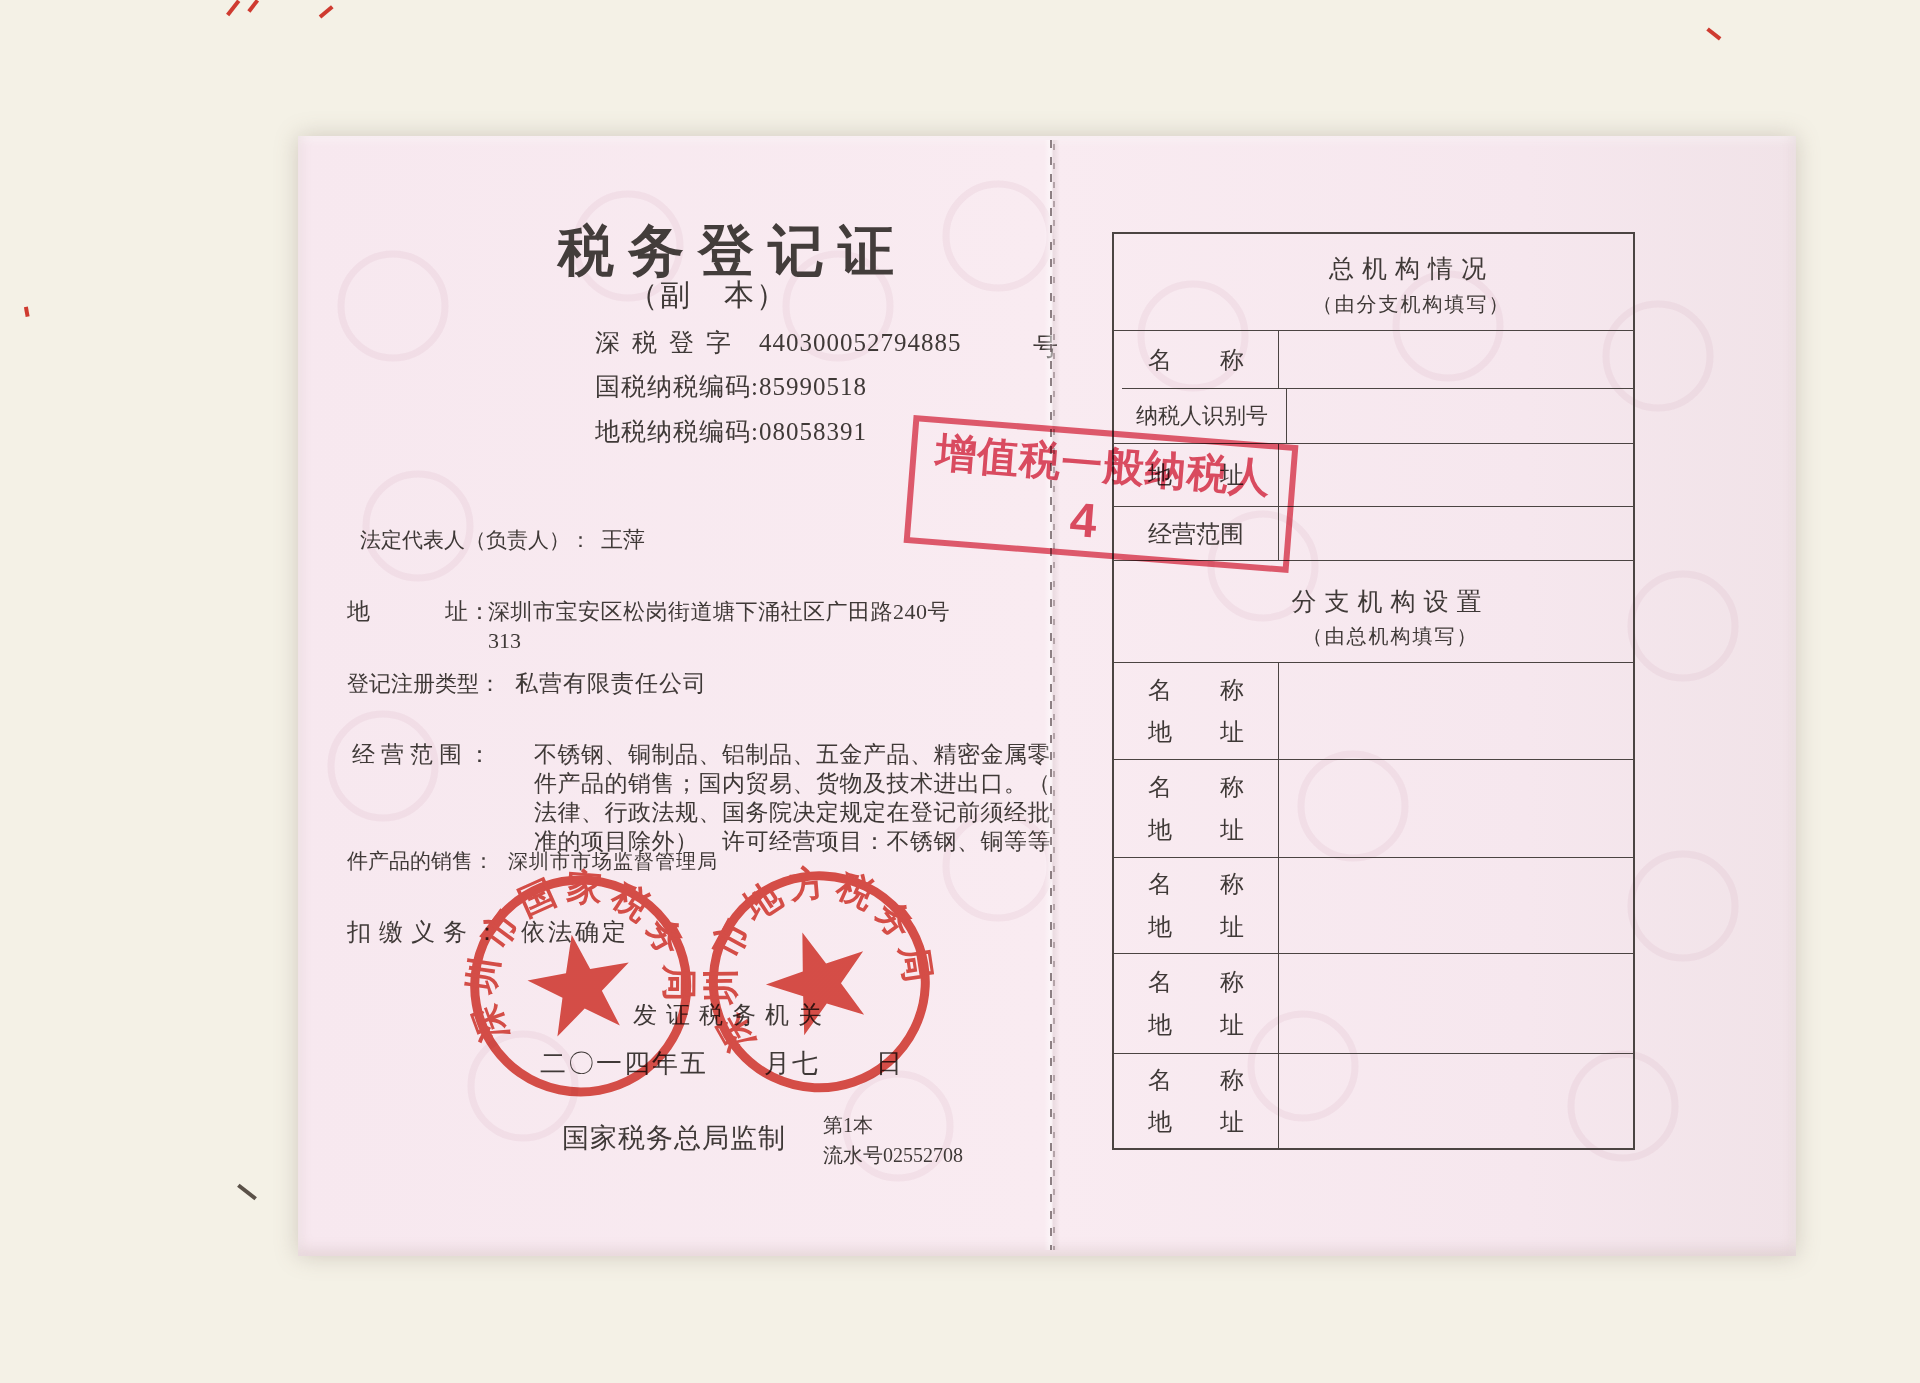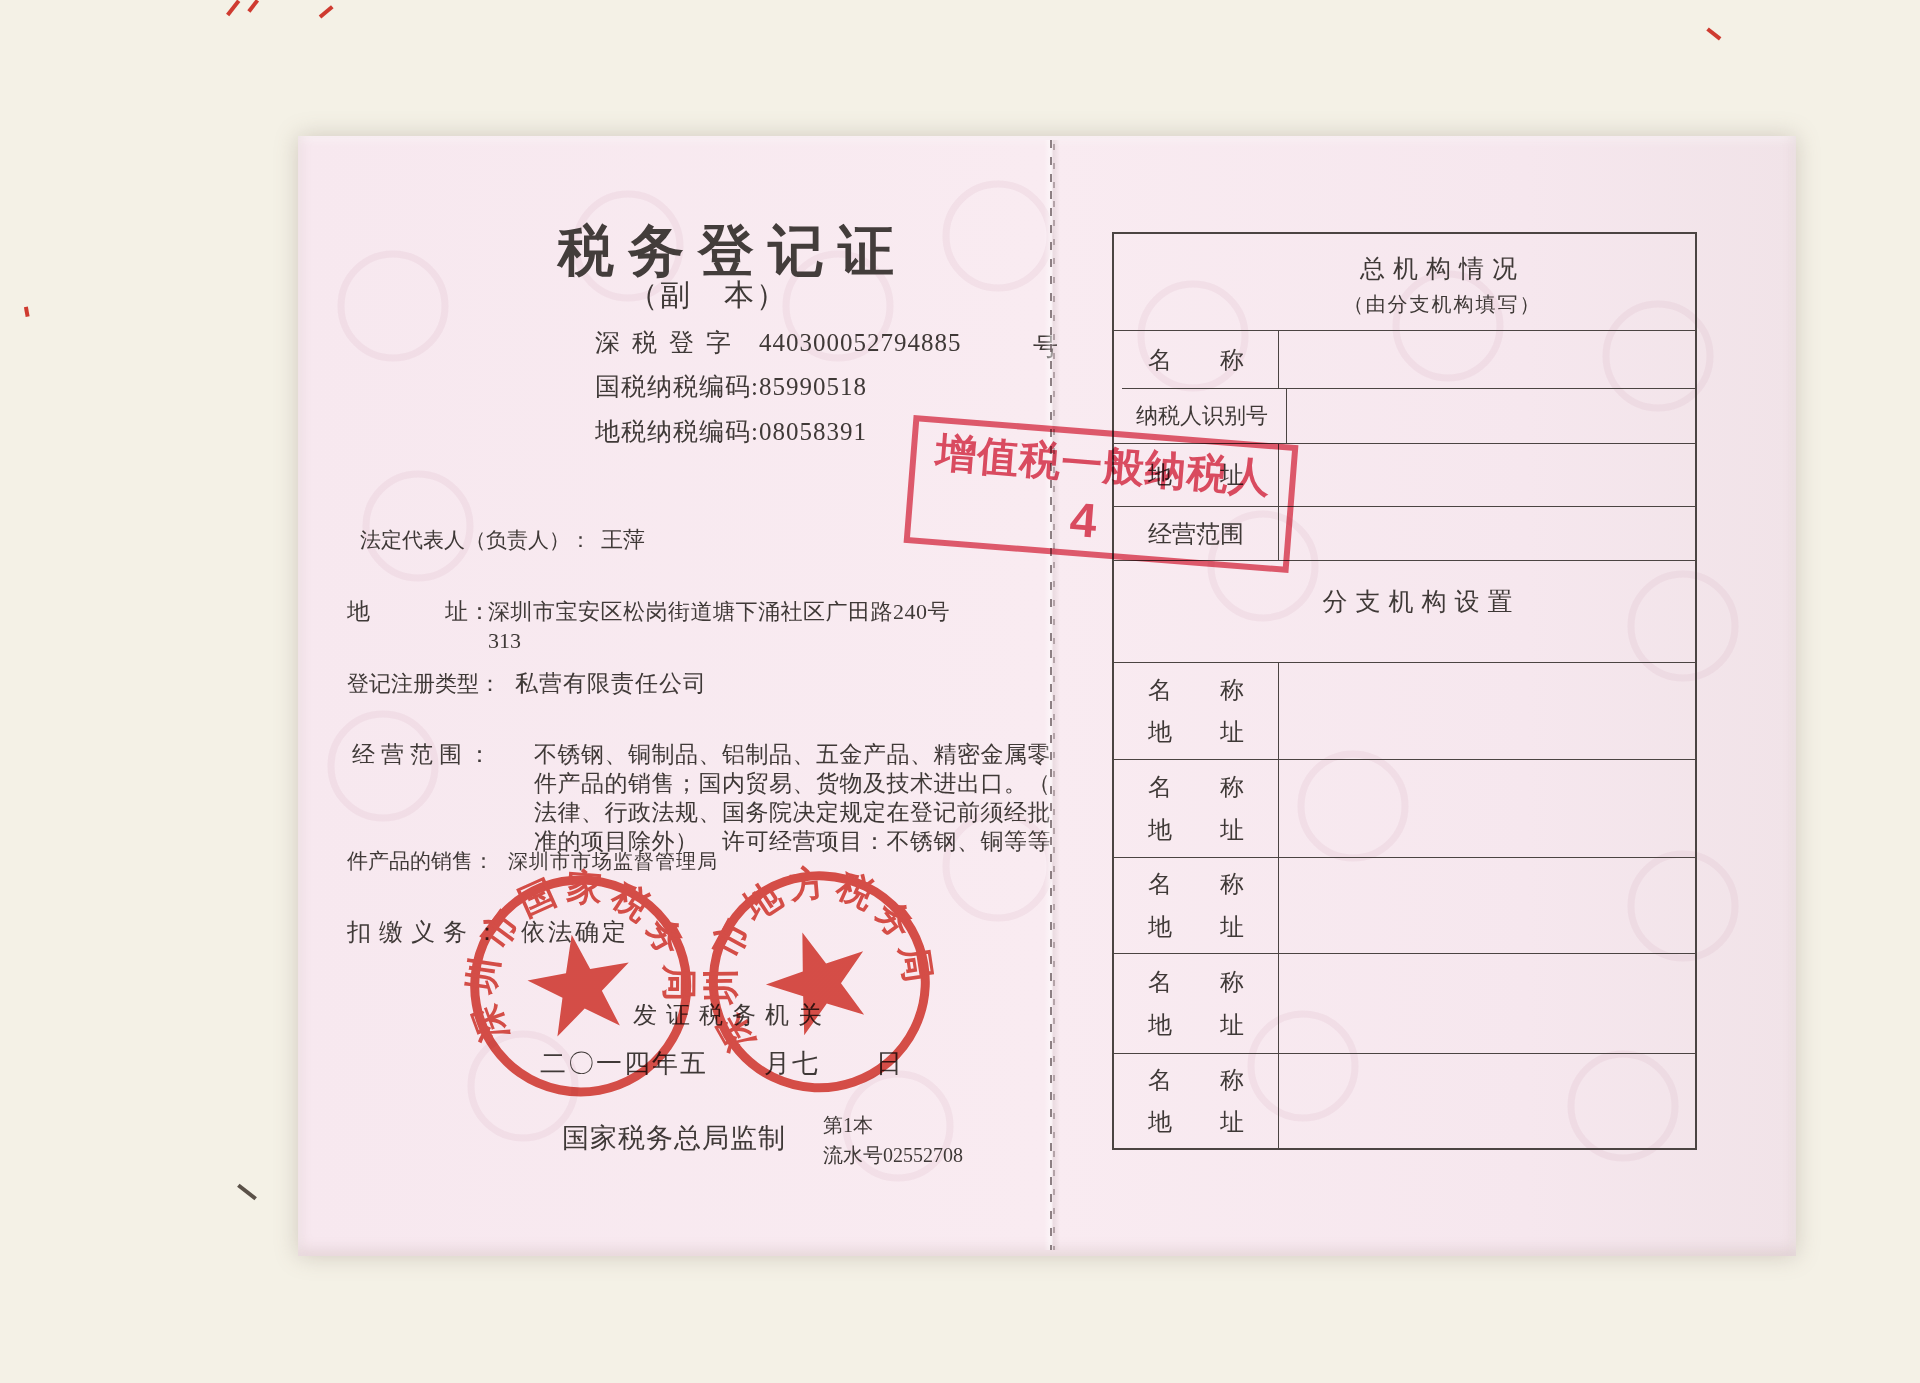--- a/index.html
+++ b/index.html
@@ -46,21 +46,21 @@
 
   
   .fold{left:1044px;top:140px;width:16px;height:1110px;z-index:6;
         background:linear-gradient(90deg,rgba(255,255,255,0) 0,rgba(255,255,255,.55) 45%,rgba(190,170,175,.25) 60%,rgba(255,255,255,0) 100%);}
   .fold::before{content:"";position:absolute;left:6px;top:0;bottom:0;width:2px;
         background:repeating-linear-gradient(to bottom,rgba(104,88,92,.75) 0 8px,transparent 8px 17px);}
   .fold::after{content:"";position:absolute;left:9px;top:4px;bottom:0;width:1.5px;
         background:repeating-linear-gradient(to bottom,rgba(124,106,110,.5) 0 6px,transparent 6px 19px);}
 
   
-  .hq-table{left:1112px;top:232px;width:585px;height:918px;border:2px solid #4b4442;box-sizing:border-box;z-index:2;}
+  .hq-table{left:1112px;top:232px;width:523px;height:918px;border:2px solid #4b4442;box-sizing:border-box;z-index:2;}
   .trow{box-sizing:border-box;display:flex;border-top:1.5px solid #4b4442;}
   .trow:first-child{border-top:none;}
   .thead{box-sizing:border-box;height:96px;padding-top:18px;text-align:center;border-top:none;}
   .thead .h1{font-size:25px;letter-spacing:8px;transform:translateX(38px);}
   .thead .h2{font-size:20px;letter-spacing:2px;margin-top:6px;transform:translateX(38px);}
   .bhead{box-sizing:border-box;height:102px;padding-top:24px;text-align:center;border-top:1.5px solid #4b4442;}
   .bhead .h1{font-size:25px;letter-spacing:8px;transform:translateX(17px);}
   .bhead .h2{font-size:20px;letter-spacing:2px;margin-top:5px;transform:translateX(17px);}
   .tlabel{box-sizing:border-box;width:165px;border-right:1.5px solid #4b4442;display:flex;align-items:center;
           padding-left:34px;font-size:24px;white-space:pre;}
@@ -180,20 +180,21 @@
     <div class="trow r3">
       <div class="tlabel">地　　址</div>
       <div class="tvalue"></div>
     </div>
     <div class="trow r4">
       <div class="tlabel">经营范围</div>
       <div class="tvalue"></div>
     </div>
     <div class="bhead">
       <div class="h1">分支机构设置</div>
+      <div class="h2">（由总机构填写）</div>
     </div>
     <div class="trow g1">
       <div class="glabel">
         <div>名　　称</div>
         <div>地　　址</div>
       </div>
       <div class="tvalue"></div>
     </div>
     <div class="trow g2">
       <div class="glabel">

